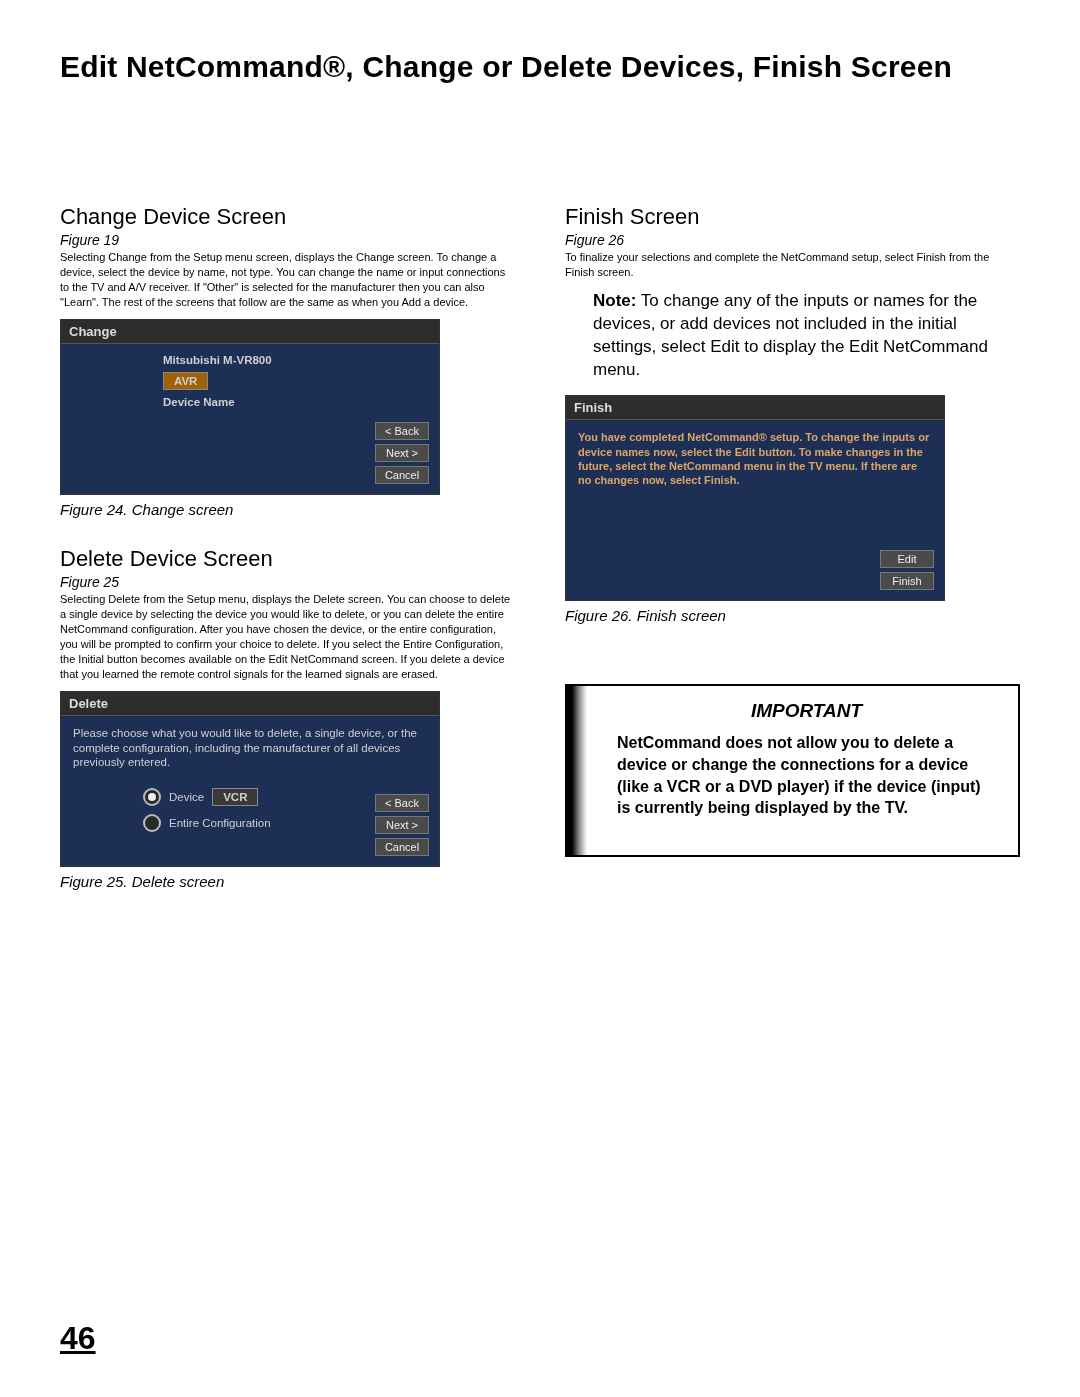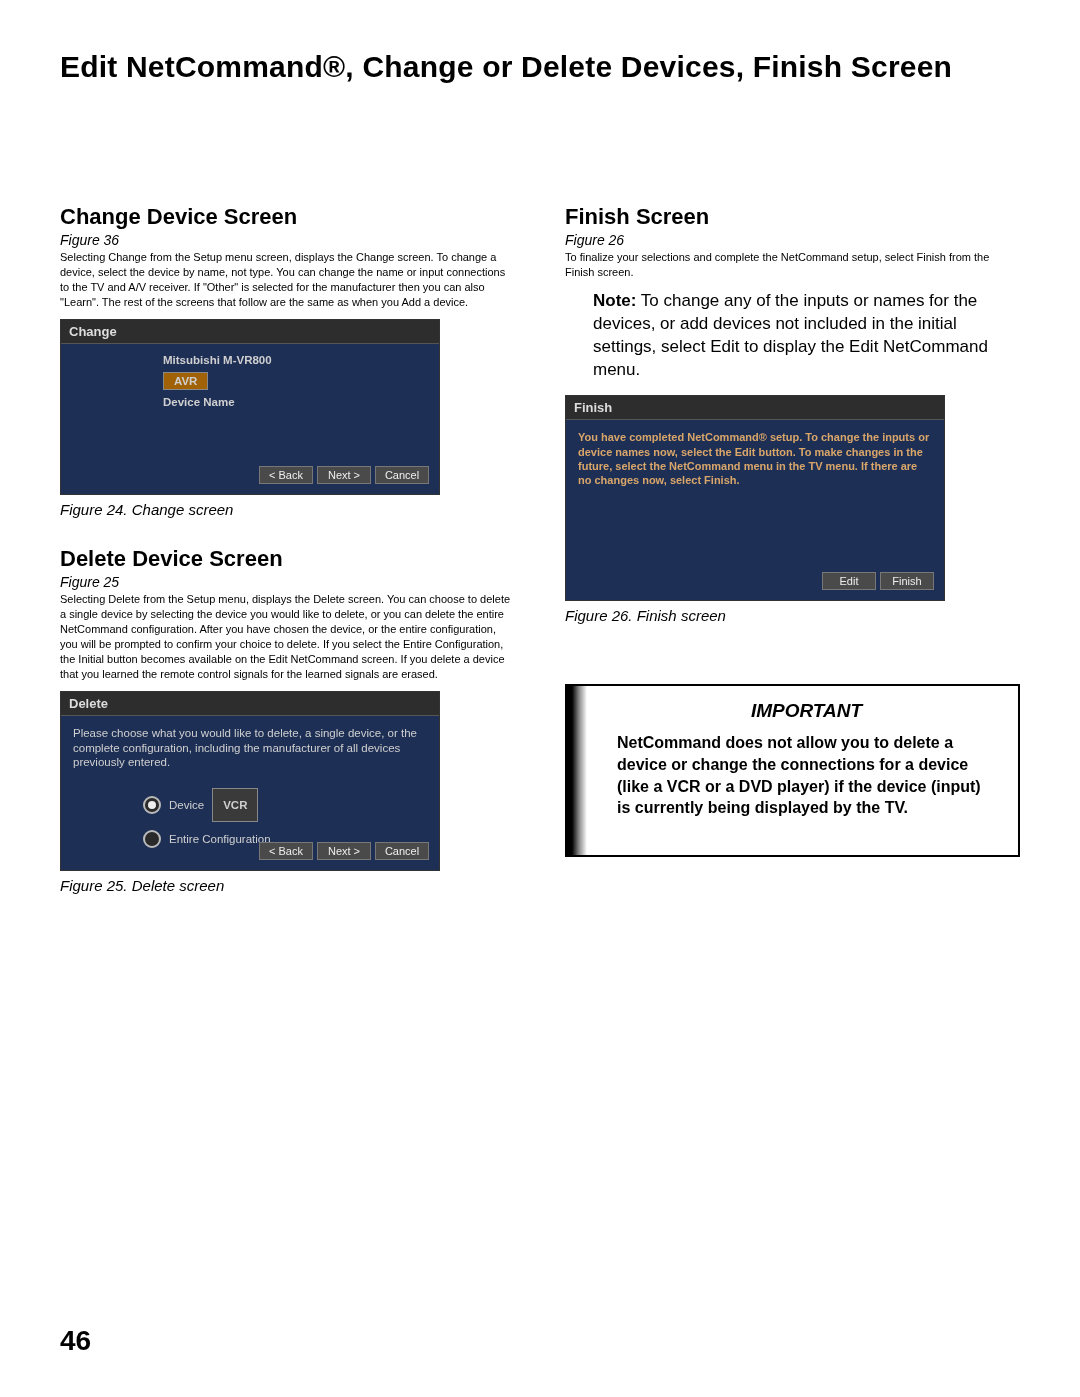--- a/index.html
+++ b/index.html
@@ -1,44 +1,44 @@
 <!DOCTYPE html>
 <html><head>
 <meta charset="utf-8">
 <style>
   * { box-sizing: border-box; margin: 0; padding: 0; }
   html, body { width: 1080px; height: 1397px; background: #fff; font-family: Arial, Helvetica, sans-serif; color: #000; }
   .page { padding: 50px 60px 30px 60px; position: relative; height: 100%; }
   .main-title { font-size: 30px; font-weight: bold; margin-bottom: 120px; letter-spacing: 0.2px; }
   .columns { display: flex; gap: 50px; }
   .col { flex: 1; }
-  .section-heading { font-size: 22px; font-weight: bold; margin-bottom: 2px; }
+  .section-heading { font-size: 22px; font-weight: normal; margin-bottom: 2px; }
   .fig-ref { font-style: italic; font-size: 14px; margin-bottom: 2px; }
   .body-text { font-size: 11px; line-height: 1.35; margin-bottom: 10px; }
   .caption { font-style: italic; font-size: 15px; margin-top: 6px; margin-bottom: 28px; }
-  .pagenum { position: absolute; bottom: 40px; left: 60px; font-size: 28px; font-weight: bold; }
+  .pagenum { position: absolute; bottom: 40px; left: 60px; font-size: 32px; font-weight: bold; text-decoration: underline; }
 
   
   .shot { width: 380px; border: 1px solid #333; background: #3b3b3b; color: #ddd; font-size: 12px; }
   .shot-title { background: #2d2d2d; padding: 4px 8px; font-weight: bold; font-size: 13px; border-bottom: 1px solid #555; }
   .shot-body { background: #1e2f55; padding: 10px 12px 14px 12px; position: relative; min-height: 150px; }
   .shot-desc { color: #cfcfcf; font-size: 11.5px; line-height: 1.25; margin-bottom: 18px; }
-  .shot .btn-col { position: absolute; right: 10px; bottom: 10px; display: flex; flex-direction: row; gap: 4px; }
+  .shot .btn-col { position: absolute; right: 10px; bottom: 10px; display: flex; flex-direction: column; gap: 4px; }
   .shot .ui-btn { background: #4a4a4a; border: 1px solid #777; color: #eee; font-size: 11px; padding: 2px 8px; min-width: 54px; text-align: center; }
 
   .change-center { margin-left: 90px; color: #cfcfcf; font-size: 11.5px; }
   .change-center .mname { margin-bottom: 6px; font-weight: bold; }
   .change-center .avr-box { display: inline-block; border: 1px solid #888; background: #a16207; padding: 2px 10px; margin-bottom: 6px; font-weight: bold; }
   .change-center .dev-label { font-weight: bold; }
 
   .delete-center { margin-left: 70px; color: #cfcfcf; font-size: 11.5px; }
   .radio-row { display: flex; align-items: center; gap: 8px; margin-bottom: 8px; text-align: center; }
   .radio { width: 18px; height: 18px; border-radius: 50%; border: 2px solid #bbb; background: #2a2a2a; display: flex; align-items: center; justify-content: center; }
   .radio.filled::before { content:""; width:8px; height:8px; border-radius:50%; background:#eee; }
-  .vcr-box { display: inline-block; border: 1px solid #888; background: #3a3a3a; padding: 10px 10px; font-weight: bold; }
+  .vcr-box { display: inline-block; border: 1px solid #888; background: #3a3a3a; padding: 2px 10px; font-weight: bold; }
 
   .finish-body { min-height: 180px; }
   .finish-desc { color: #d9a66a; font-weight: bold; font-size: 11px; line-height: 1.3; }
 
   .note-block { padding: 0 10px 0 28px; font-size: 17px; line-height: 1.35; margin: 10px 0 14px 0; }
 
   .important-box { border: 2px solid #000; margin-top: 60px; position: relative; padding: 14px 22px 22px 50px; }
   .important-box::before { content:""; position:absolute; left:0; top:0; bottom:0; width:20px; background: linear-gradient(to right, #000 0%, #000 25%, #888 60%, #fff 100%); }
   .important-title { font-style: italic; font-weight: bold; font-size: 19px; text-align: center; margin-bottom: 10px; }
   .important-text { font-weight: bold; font-size: 16px; line-height: 1.35; margin-bottom: 14px; }
@@ -47,21 +47,21 @@
 <body>
 
 <div class="page">
   <h1 class="main-title">Edit NetCommand®, Change or Delete Devices, Finish Screen</h1>
 
   <div class="columns">
 
     <div class="col">
 
       <div class="section-heading">Change Device Screen</div>
-      <div class="fig-ref">Figure 36</div>
+      <div class="fig-ref">Figure 19</div>
       <div class="body-text">Selecting Change from the Setup menu screen, displays the Change screen. To change a device, select the device by name, not type.  You can change the name or input connections to the TV and A/V receiver.  If "Other" is selected for the manufacturer then you can also "Learn".  The rest of the screens that follow are the same as when you Add a device.</div>
 
       <div class="shot">
         <div class="shot-title">Change</div>
         <div class="shot-body">
           <div class="change-center">
             <div class="mname">Mitsubishi M-VR800</div>
             <div class="avr-box">AVR</div>
             <div class="dev-label">Device Name</div>
           </div>

